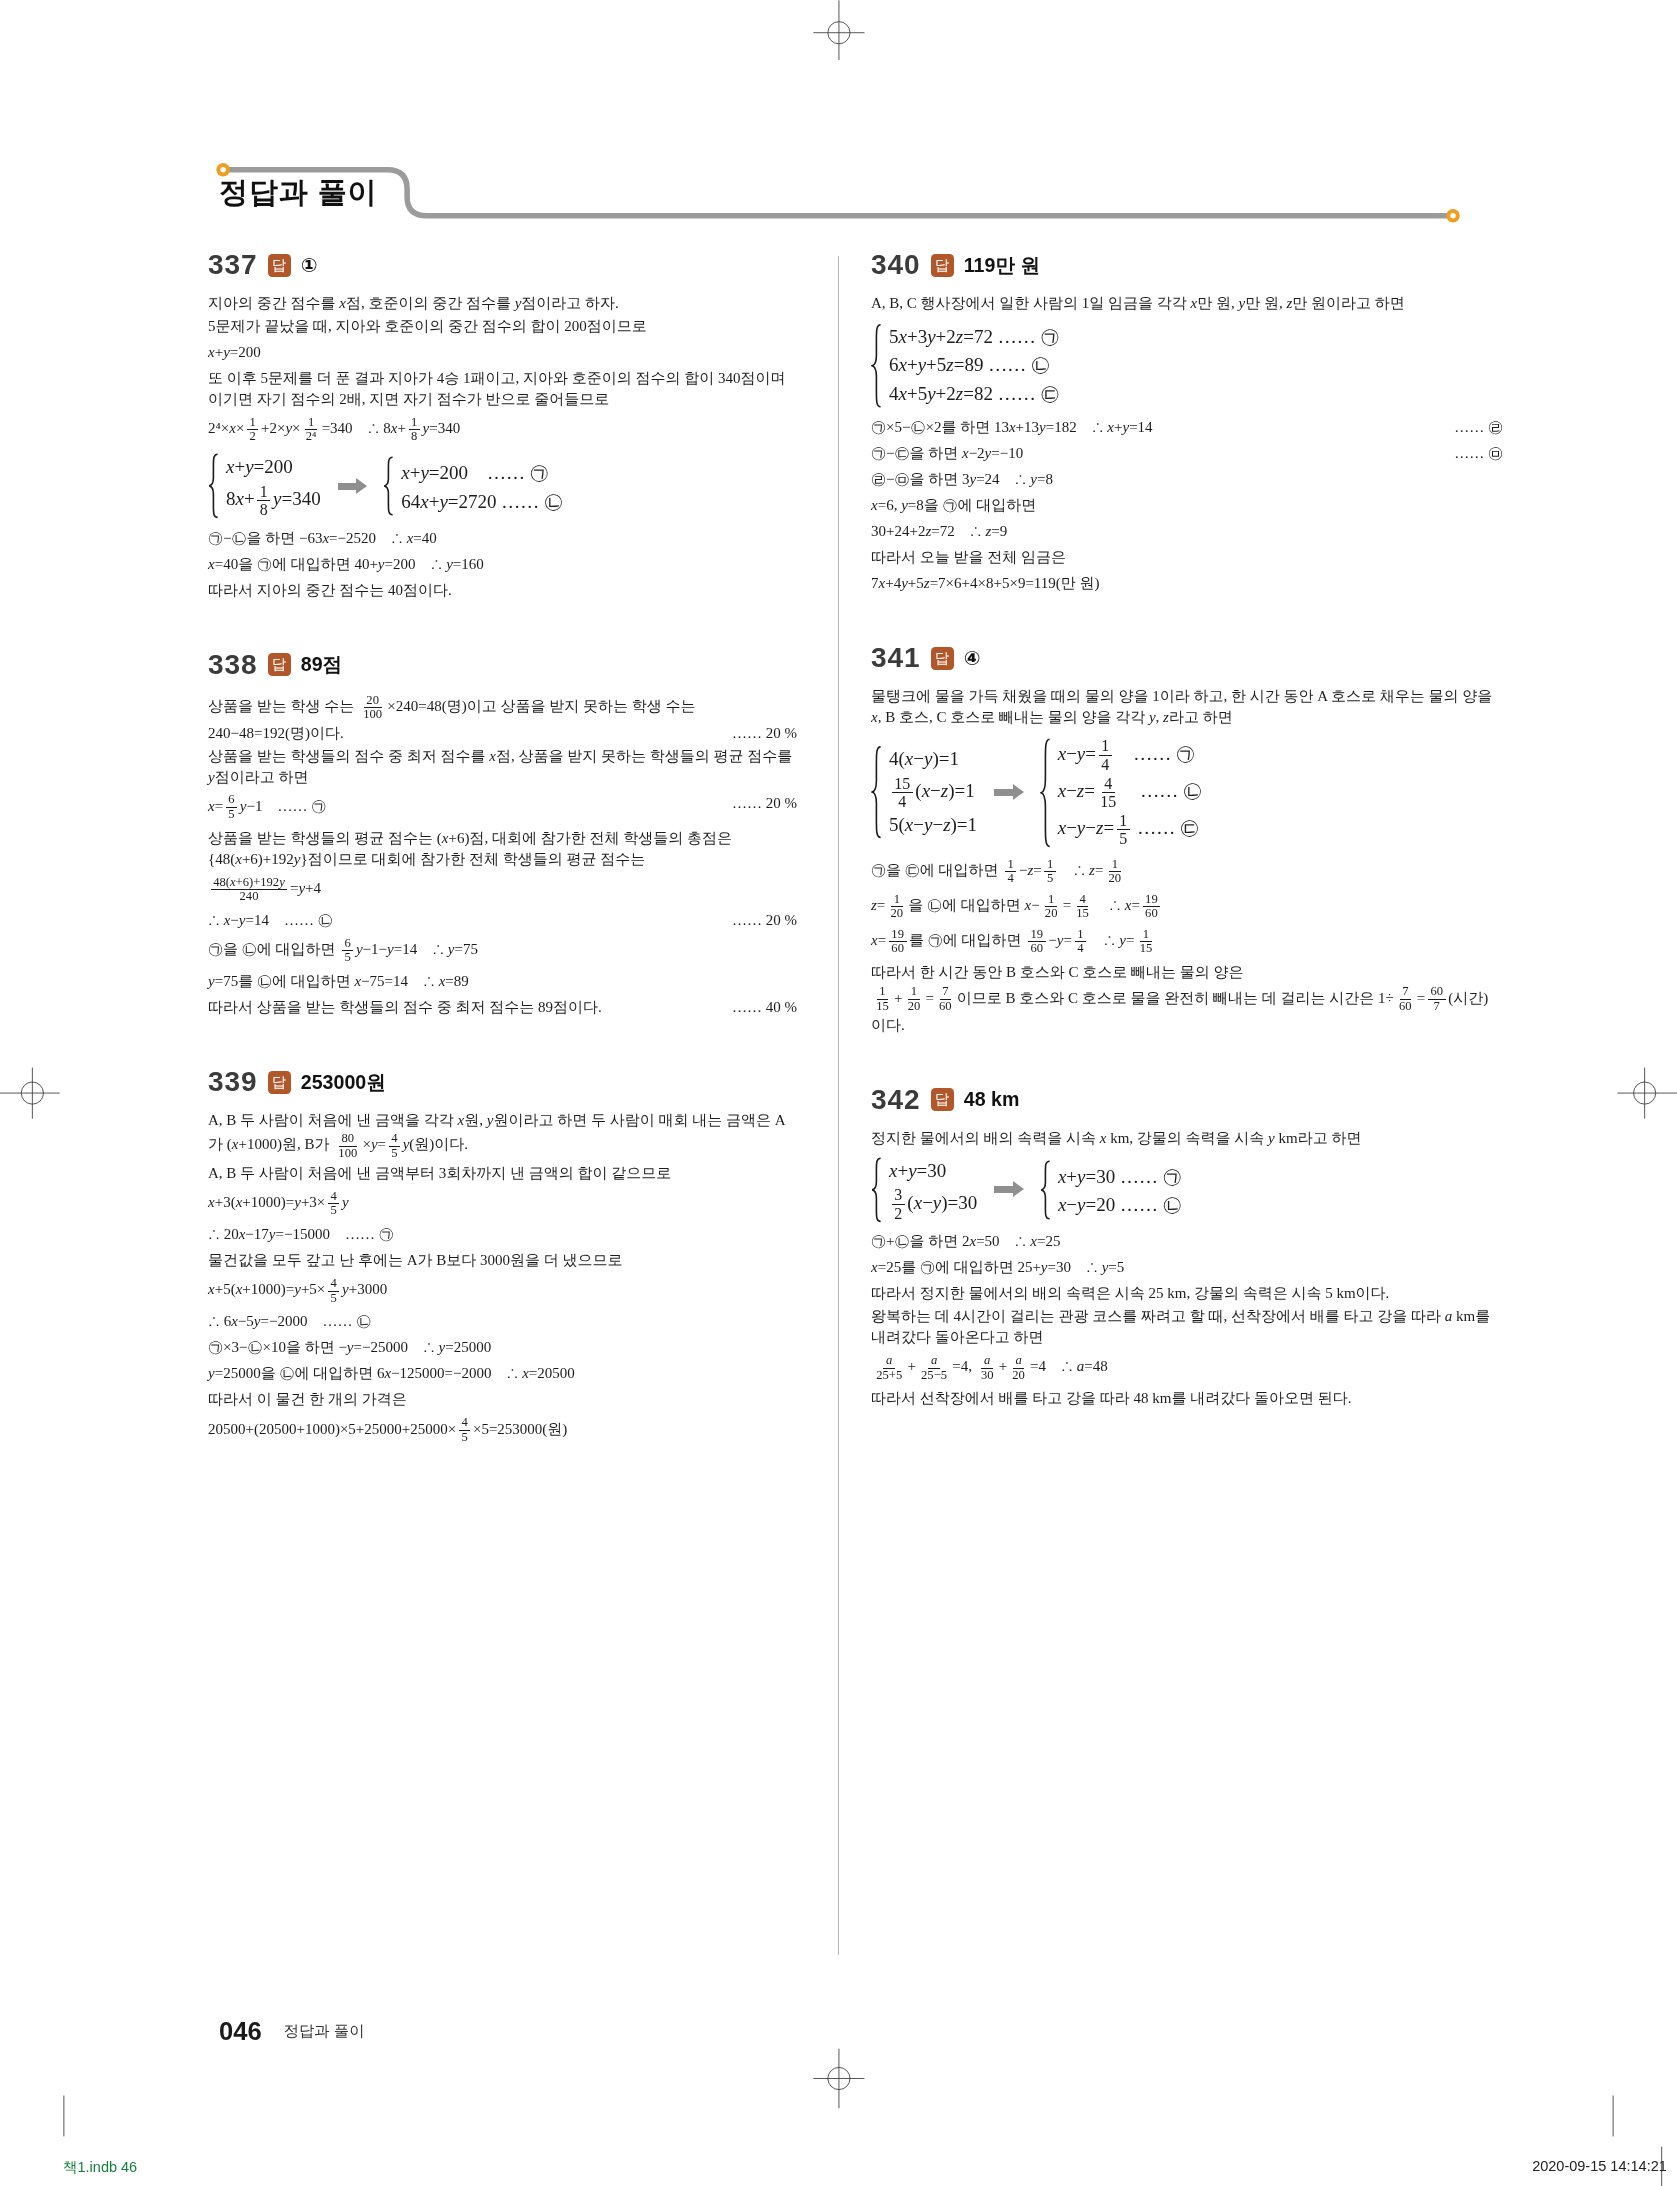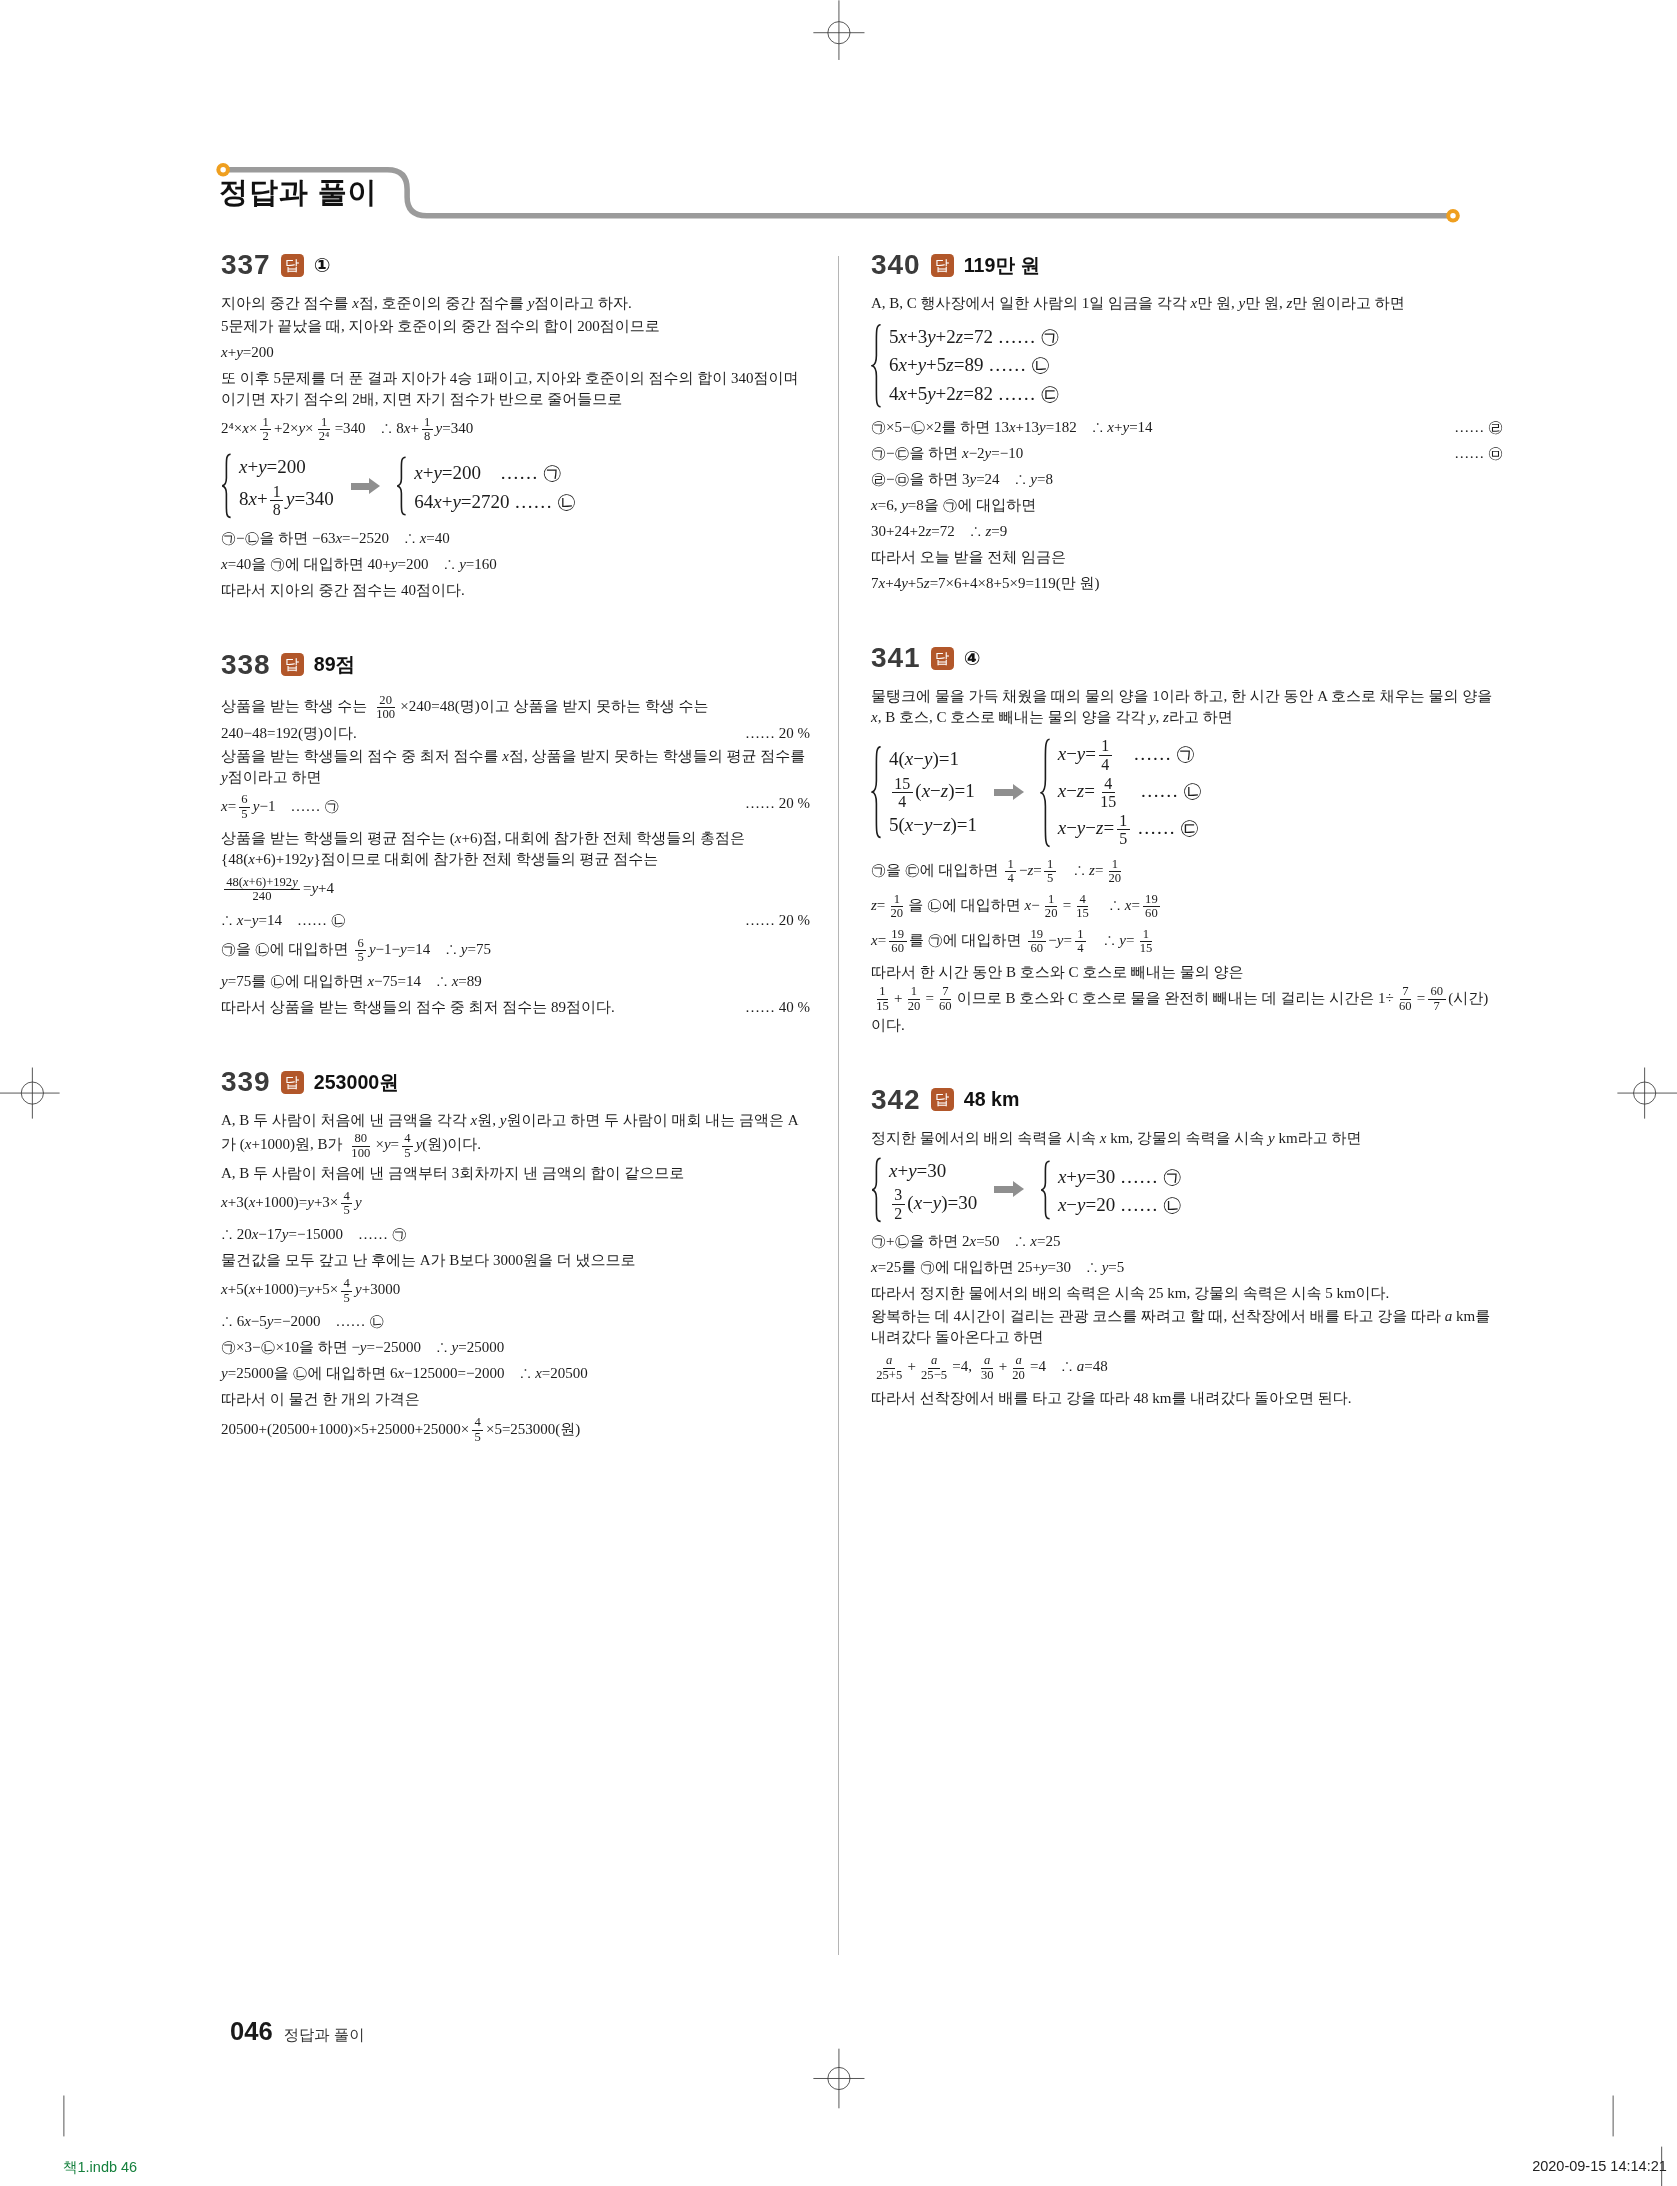--- a/index.html
+++ b/index.html
@@ -18,21 +18,21 @@
   
   .page-title{
     position:absolute;left:219px;top:173px;
     font-family:"Liberation Sans","DejaVu Sans",sans-serif;
     font-weight:bold;font-size:29px;color:#111;letter-spacing:0.9px;
   }
   .header-deco{position:absolute;left:0;top:0;width:1677px;height:256px;pointer-events:none}
 
   
   .col{position:absolute;top:249px}
-  .col.left{left:221px;width:589px}
+  .col.left{left:208px;width:589px}
   .col.right{left:871px;width:632px}
   .divider{position:absolute;left:838px;top:256px;width:1.3px;height:1699px;background:#b5b5b5}
 
   
   .problem{margin-bottom:48px}
   .phead{display:flex;align-items:center;gap:10.2px;margin-bottom:12px}
   .pnum{
     font-family:"Liberation Sans","DejaVu Sans",sans-serif;
     font-weight:bold;font-size:28px;color:#3b3b3b;letter-spacing:0.9px;
   }
@@ -67,21 +67,21 @@
   .glines{display:flex;flex-direction:column;justify-content:flex-end;padding-left:6px}
   .gline{font-size:19px;line-height:1.5;white-space:nowrap}
   .arrow{width:32px;height:19px;position:relative;flex:none}
   .arrow::before{content:"";position:absolute;left:1.7px;top:6px;width:19px;height:6.8px;background:#8f8f8f}
   .arrow::after{
     content:"";position:absolute;left:20.4px;top:0.9px;width:0;height:0;
     border-left:11px solid #8f8f8f;border-top:8.5px solid transparent;border-bottom:8.5px solid transparent;
   }
 
   
-  .footer{position:absolute;left:230px;top:2017px;display:flex;align-items:flex-end;gap:11px}
+  .footer{position:absolute;left:219px;top:2017px;display:flex;align-items:center;gap:22px}
   .footer-page{
     font-family:"Liberation Sans","DejaVu Sans",sans-serif;
     font-weight:bold;font-size:25.6px;color:#1a1a1a;
   }
   .footer-label{
     font-family:"Liberation Sans","DejaVu Sans",sans-serif;
     font-size:15.3px;color:#333;
   }
   .print-left{
     position:absolute;left:63px;top:2158px;

